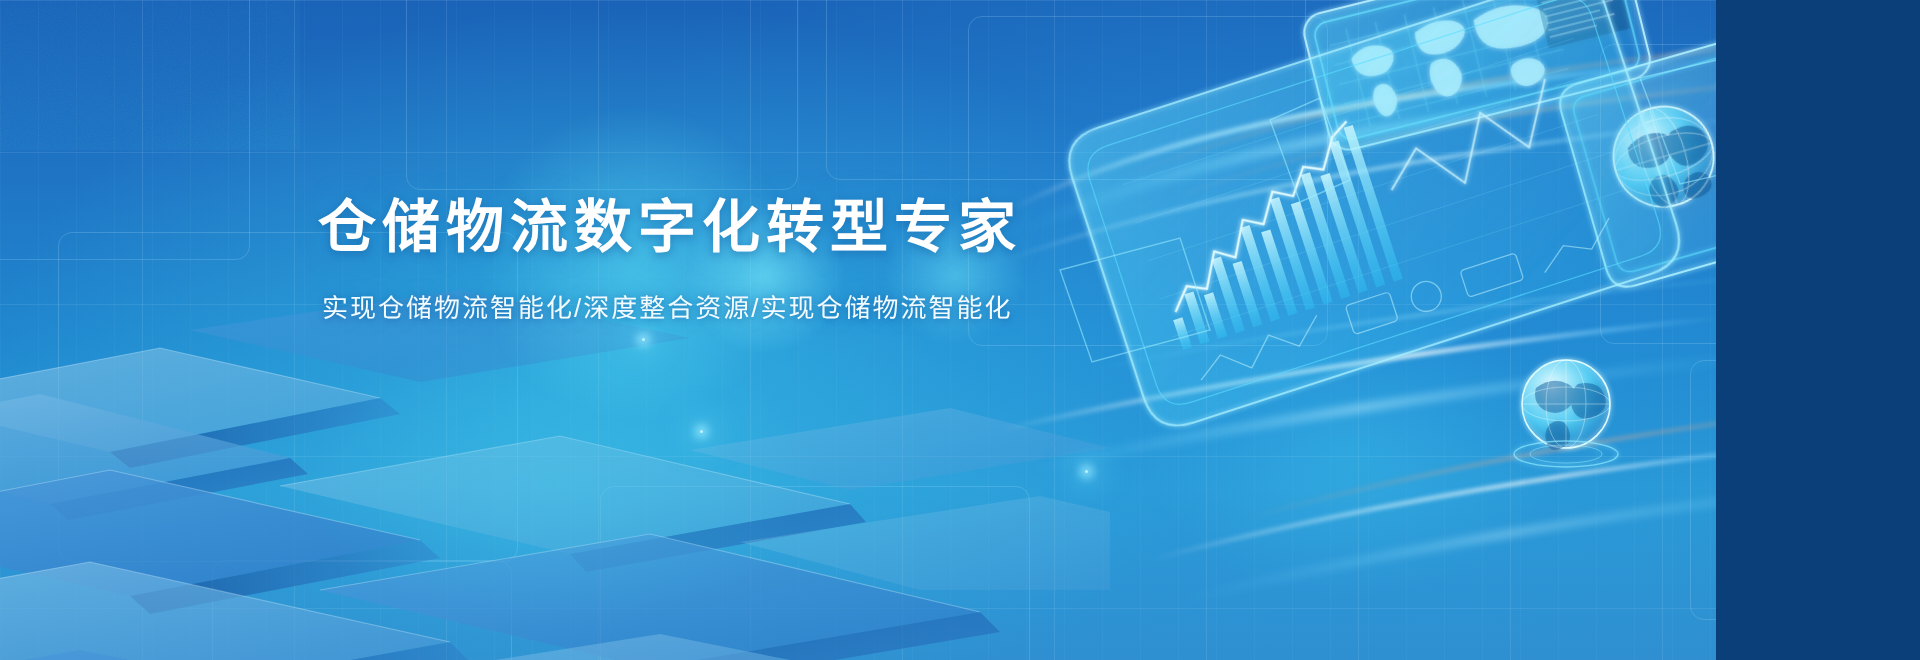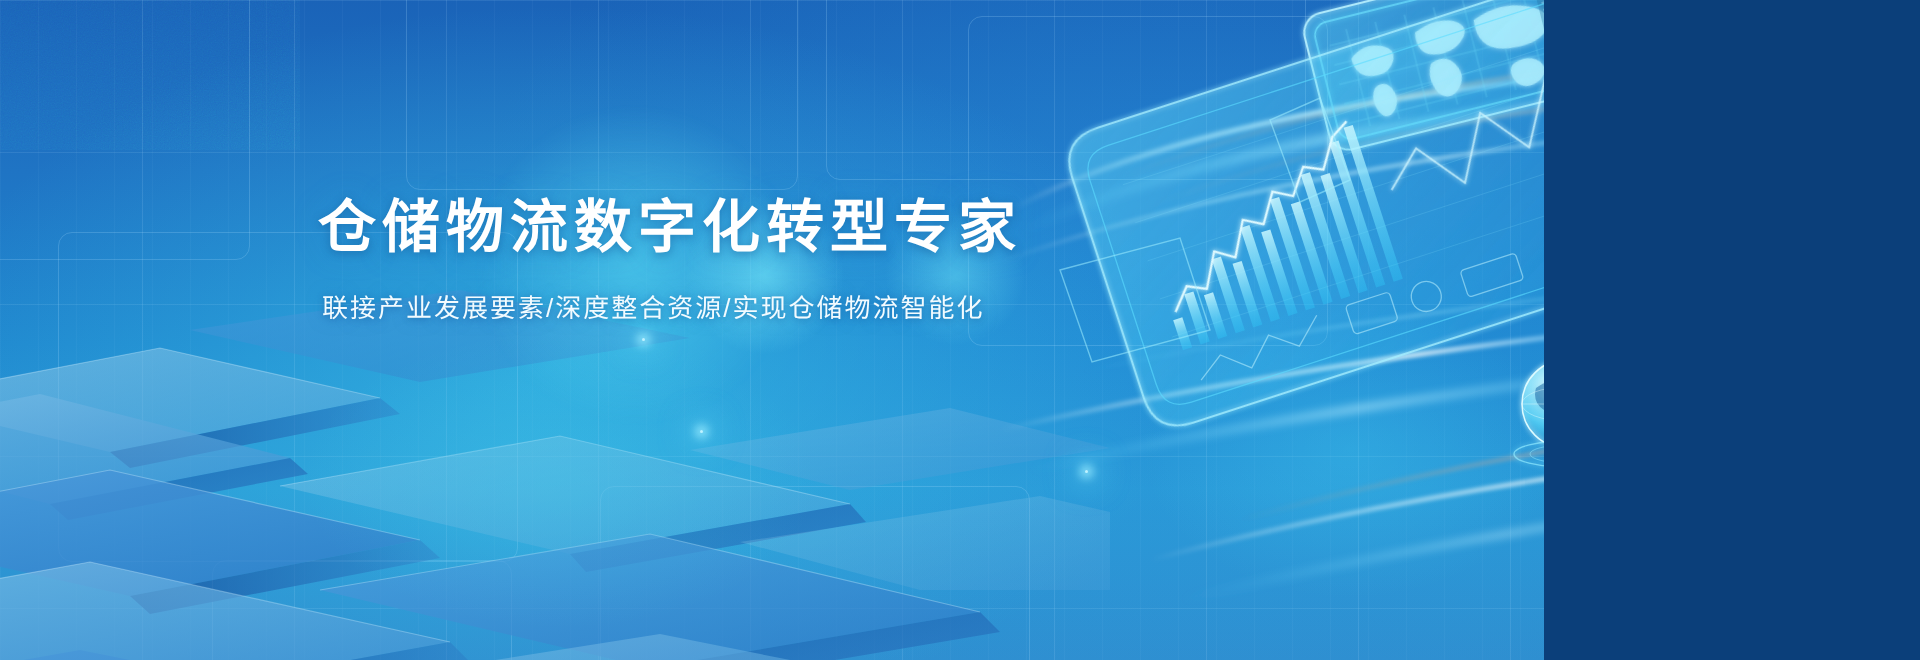--- a/index.html
+++ b/index.html
@@ -1,21 +1,21 @@
 <!DOCTYPE html>
 <html lang="zh-CN"><head>
 <meta charset="utf-8">
 <title>Banner</title>
 <style>
   html,body{margin:0;padding:0;background:#0b3f7a;}
   *{box-sizing:border-box;}
 
   .banner{
     position:relative;
-    width:1544px;
+    width:1716px;
     height:660px;
     overflow:hidden;
     font-family:"Liberation Sans","DejaVu Sans",sans-serif;
     background:
       radial-gradient(900px 520px at 36% 56%, rgba(60,200,235,0.55) 0%, rgba(60,200,235,0.22) 38%, rgba(60,200,235,0) 70%),
       radial-gradient(1100px 700px at 78% 40%, rgba(40,150,225,0.40) 0%, rgba(40,150,225,0) 68%),
       linear-gradient(180deg, #1a63b8 0%, #1f74c4 26%, #2088cf 52%, #2a9ad6 74%, #2f8fd0 100%);
   }
 
   
@@ -364,21 +364,21 @@
 
     <g stroke="#9eeeff" stroke-width="1.4" fill="none" opacity=".55">
       <path d="M270,150 L320,128 L350,210 L300,232 Z"></path>
       <path d="M640,108 L760,80 L800,186 L680,214 Z"></path>
       <path d="M60,300 L180,268 L210,360 L92,392 Z"></path>
     </g>
   </svg>
 
   <div class="copy">
     <h1 class="title">仓储物流数字化转型专家</h1>
-    <p class="subtitle">联接产业发展要素/深度整合资源/实现仓储物流智能化</p>
+    <p class="subtitle">实现仓储物流智能化/深度整合资源/实现仓储物流智能化</p>
   </div>
 
   <svg class="noise">
     <filter id="nz">
         <feTurbulence type="fractalNoise" baseFrequency="0.85" numOctaves="3" stitchTiles="stitch"></feTurbulence>
       </filter>
     <rect width="100%" height="100%" filter="url(#nz)"></rect>
   </svg>
 
 </div>

